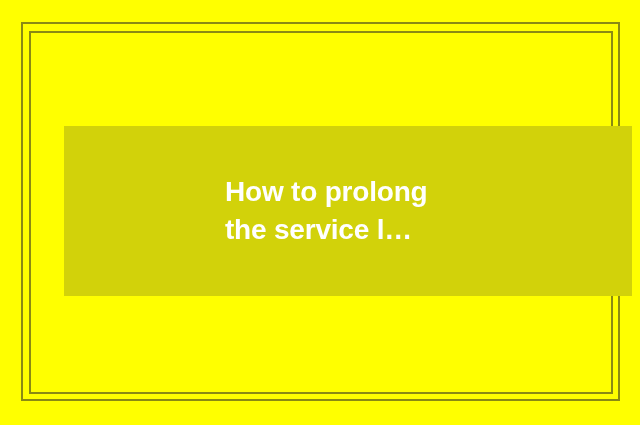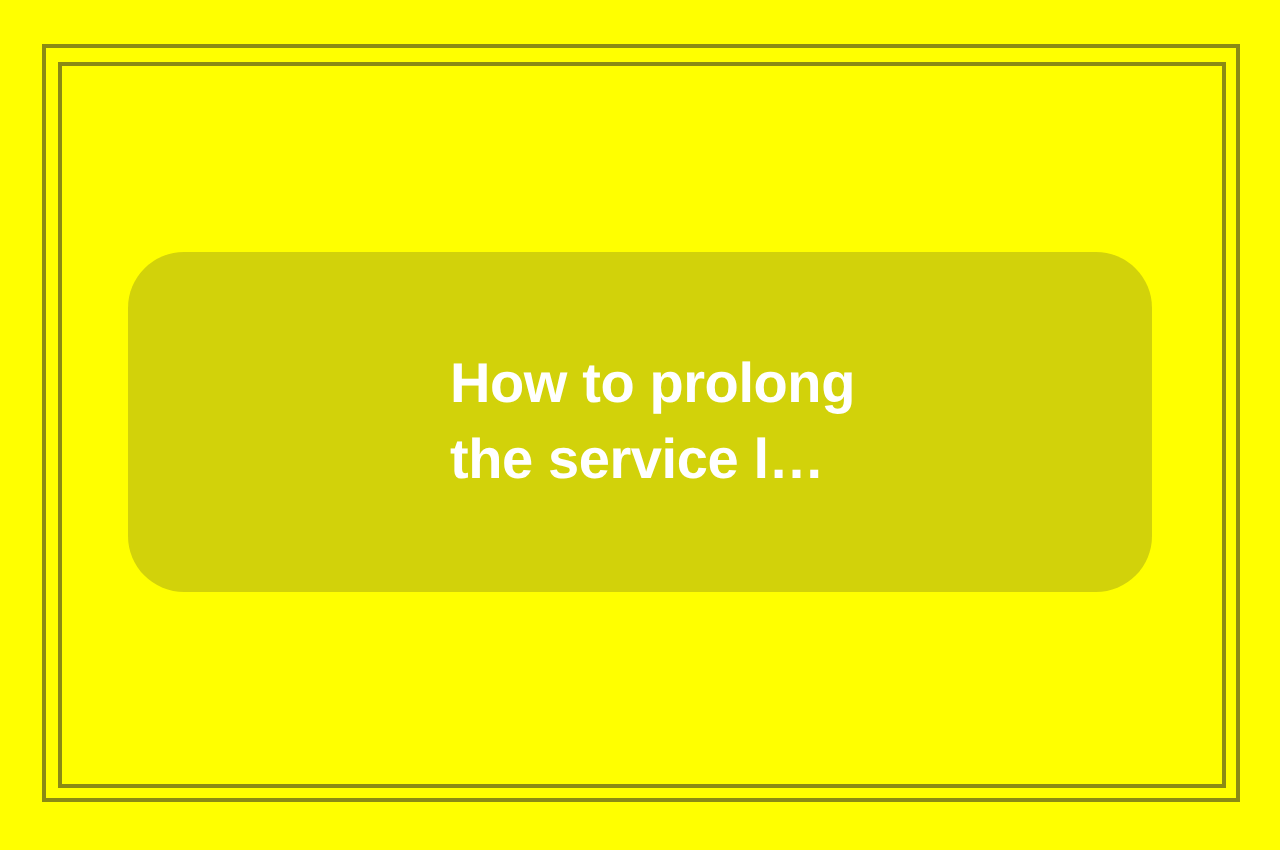--- a/index.html
+++ b/index.html
@@ -45,31 +45,30 @@
     width: 584px;
     height: 363px;
     border-width: 2px;
   }
 
   
   .panel {
     position: absolute;
     left: 64px;
     top: 126px;
-    width: 512px;
+    width: 568px;
     height: 170px;
     background: #d2d20a;
     display: flex;
     flex-direction: column;
     justify-content: center;
     align-items: flex-start;
     box-sizing: border-box;
     padding-left: 161px;
     padding-right: 20px;
-    border-radius: 28px;
   }
 
   .panel-title {
     color: #ffffff;
     font-family: "Liberation Sans", "DejaVu Sans", sans-serif;
     font-size: 28px;
     font-weight: 700;
     line-height: 38px;
     letter-spacing: -0.2px;
     margin: 0;

